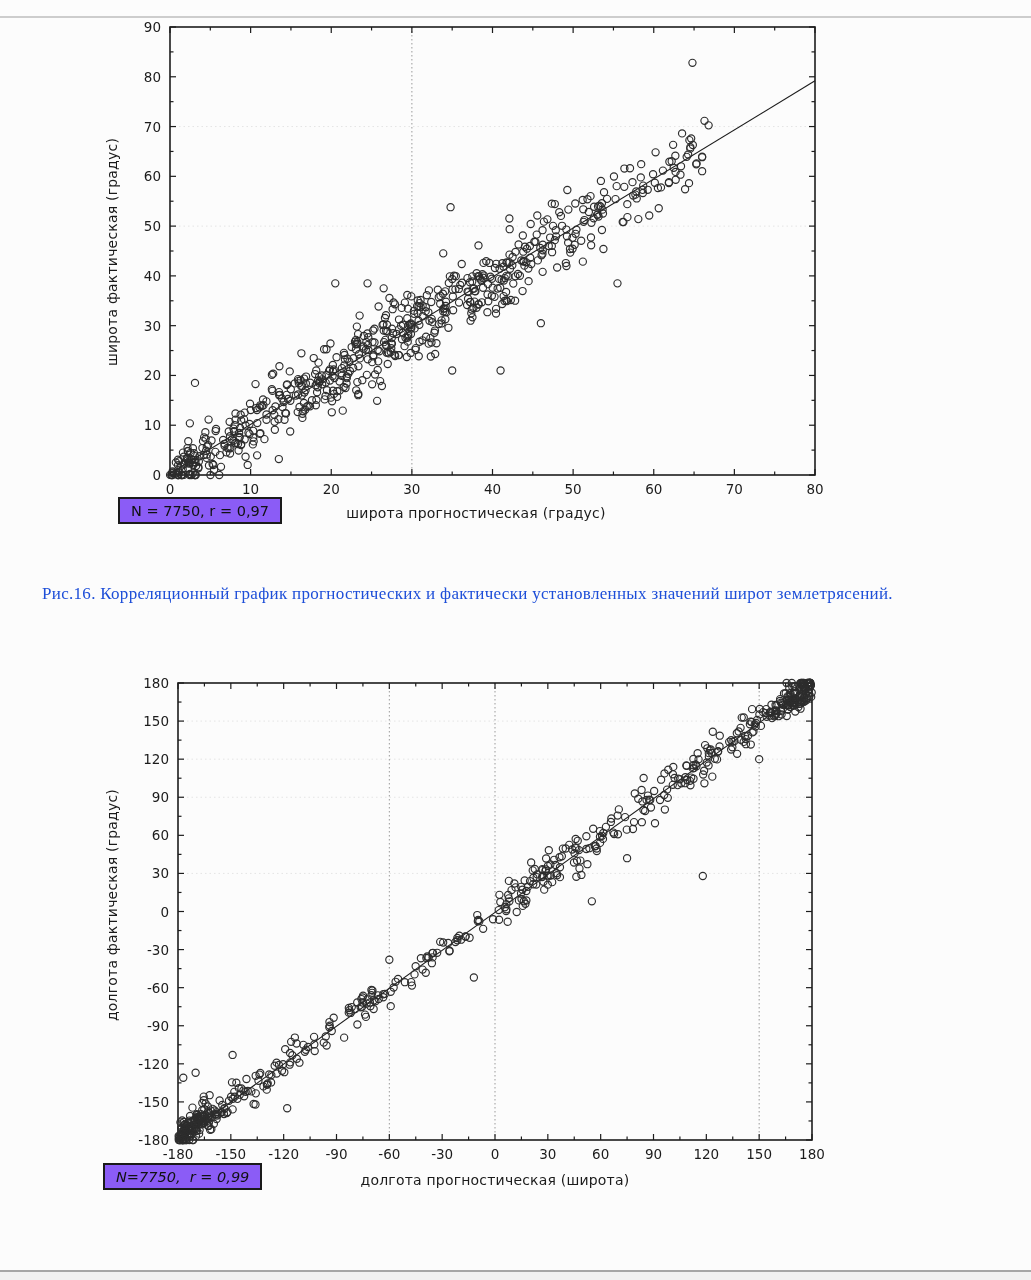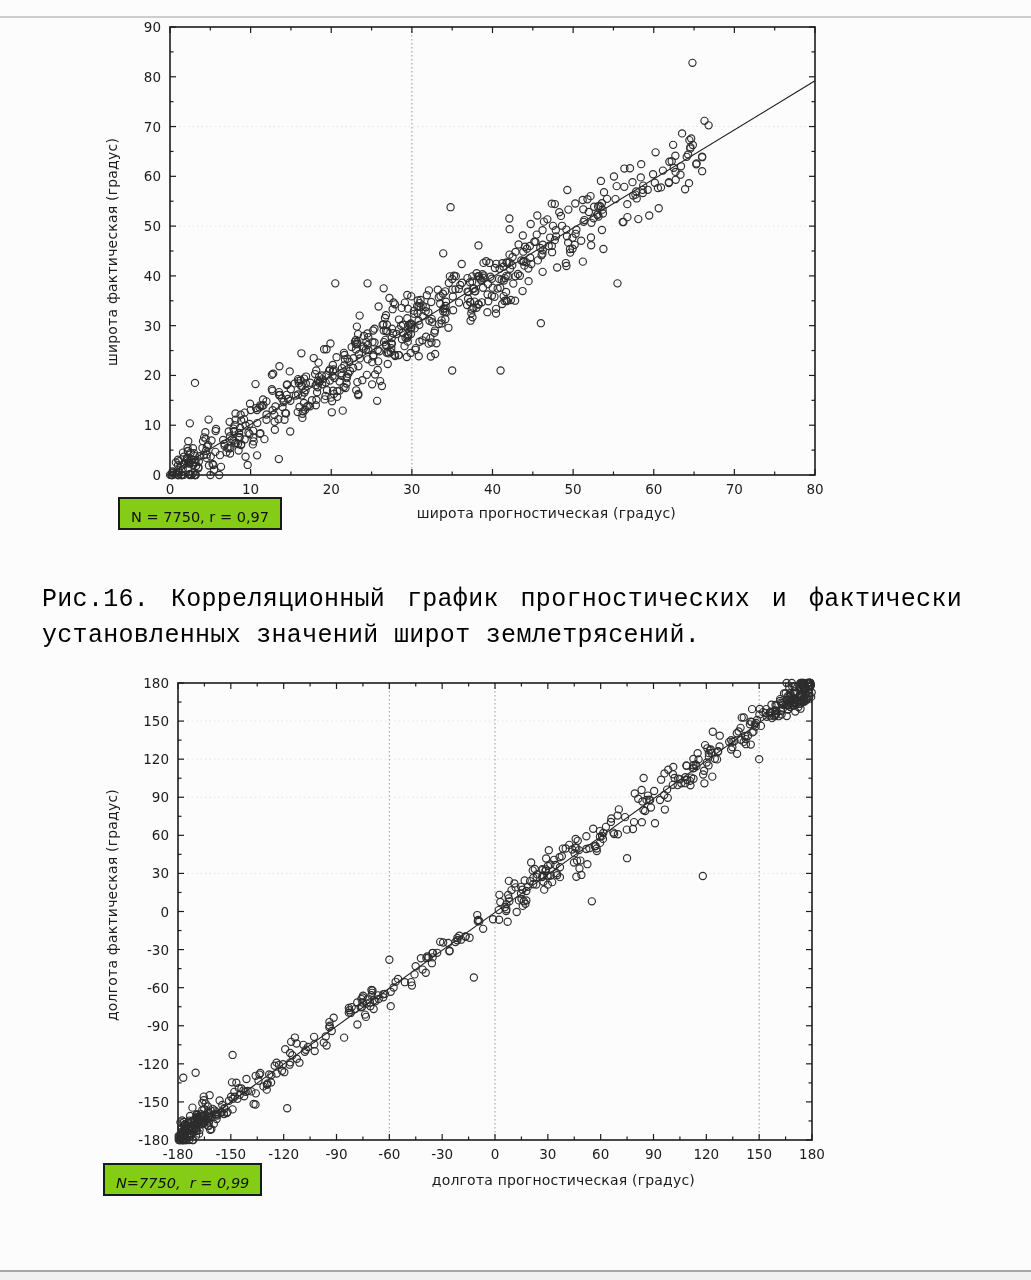--- a/index.html
+++ b/index.html
@@ -15,33 +15,33 @@
 
   svg.chart { position:absolute; overflow:visible; }
   svg.chart text.tick {
     font-family:"DejaVu Sans", sans-serif; font-size:13.5px; fill:#1b1b1b;
   }
 
   .axis-title {
     position:absolute; font-family:"DejaVu Sans", sans-serif;
     font-size:14px; color:#1b1b1b; letter-spacing:.2px; white-space:nowrap;
   }
-  .axis-title.x { width:400px; text-align:right; }
+  .axis-title.x { width:400px; text-align:center; }
   .axis-title.y { transform:translate(-50%,-50%) rotate(-90deg); }
 
   .stats-box {
-    position:absolute; border:2px solid #1a1a1a; background:#84cc16;
-    padding:10px 11px 3px 11px; font-family:"DejaVu Sans", sans-serif;
+    position:absolute; border:2px solid #1a1a1a; background:#8b5cf6;
+    padding:4px 11px 3px 11px; font-family:"DejaVu Sans", sans-serif;
     font-size:14.5px; color:#111; white-space:pre;
   }
 
   .caption {
     position:absolute; left:42px; width:920px;
-    font-family:Liberation Mono, monospace; font-size:25px; line-height:1.45;
-    color:#000000; text-align:justify; letter-spacing:.3px;
+    font-family:Liberation Serif, serif; font-size:17px; line-height:1.45;
+    color:#1d4ed8; text-align:justify; letter-spacing:.3px;
   }
 </style>
 </head>
 <body>
 
 <div id="page">
 
   <div id="top-rule" class="rule"></div>
 
   <svg class="chart" style="left:95px; top:8px;" width="740" height="527">
@@ -1601,20 +1601,20 @@
       <circle cx="294.3333333333333" cy="296.73888888888894" r="3.6" fill="none" stroke="#2d2d2d" stroke-width="1.15"></circle>
       <circle cx="496.86111111111114" cy="238.34444444444443" r="3.6" fill="none" stroke="#2d2d2d" stroke-width="1.15"></circle>
       <circle cx="532.0833333333334" cy="195.18333333333334" r="3.6" fill="none" stroke="#2d2d2d" stroke-width="1.15"></circle>
       <circle cx="607.8111111111111" cy="212.95555555555558" r="3.6" fill="none" stroke="#2d2d2d" stroke-width="1.15"></circle>
       <circle cx="664.1666666666666" cy="96.16666666666663" r="3.6" fill="none" stroke="#2d2d2d" stroke-width="1.15"></circle>
       <circle cx="378.8666666666667" cy="314.51111111111106" r="3.6" fill="none" stroke="#2d2d2d" stroke-width="1.15"></circle>
     </svg>
 
   <div class="axis-title y" style="left:112px; top:905px;">долгота фактическая (градус)</div>
 
-  <div class="axis-title x" style="left:295px; top:1172px;">долгота прогностическая (градус)</div>
+  <div class="axis-title x" style="left:295px; top:1172px;">долгота прогностическая (широта)</div>
 
   <div class="stats-box" style="left:103px; top:1163px;font-style:italic;">N=7750,  r = 0,99</div>
 
 
   <div id="bottom-rule" class="rule"></div>
   <div id="bottom-strip" class="rule"></div>
 </div>
 
 </body></html>

